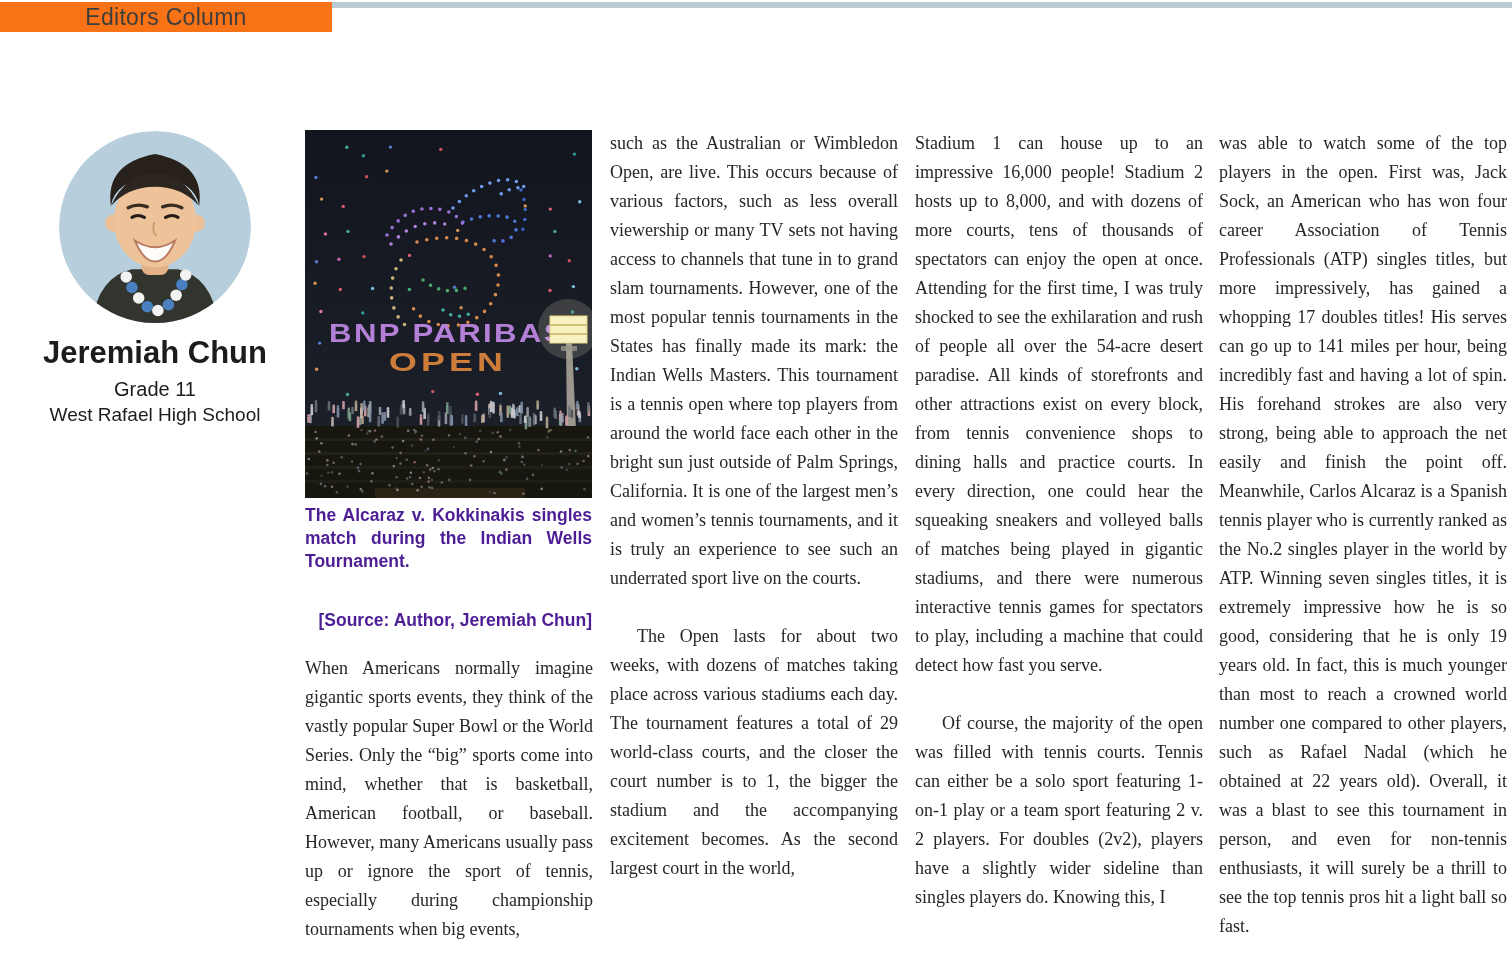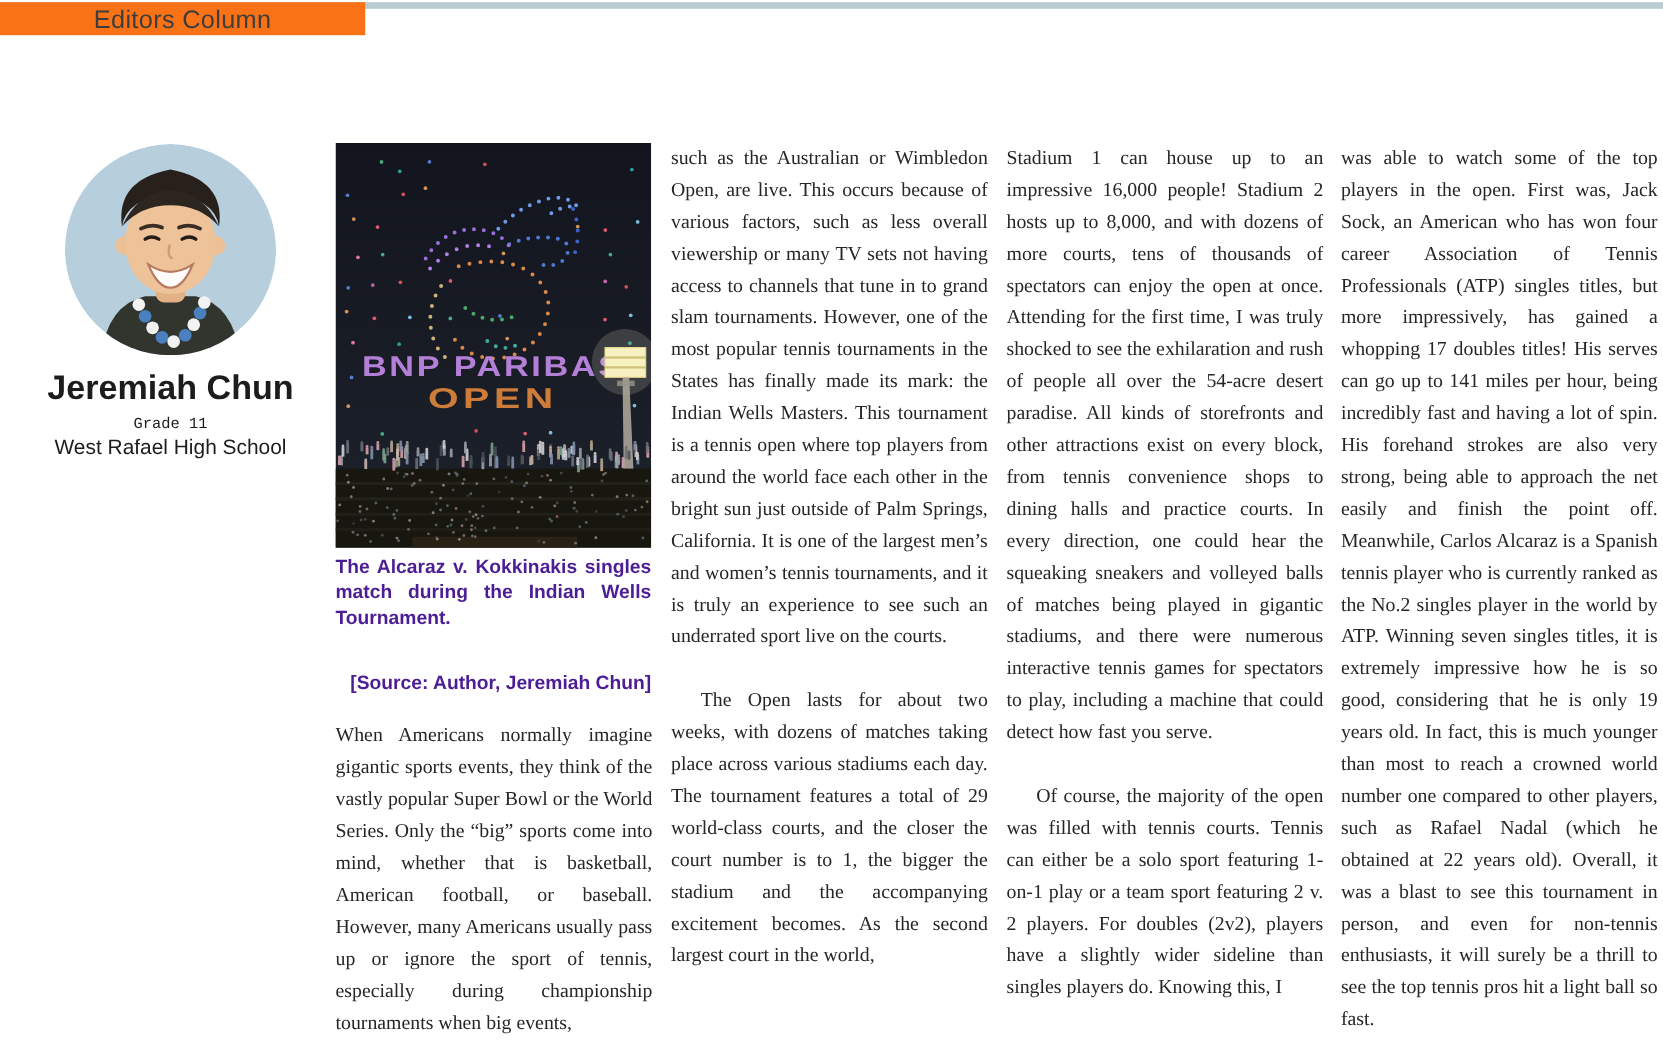--- a/index.html
+++ b/index.html
@@ -10,21 +10,21 @@
   .section-box{position:absolute;left:0;top:2px;width:332px;height:30px;background:#f97316;
         display:flex;align-items:center;justify-content:center;}
   .section-label{font-size:23px;color:#3d3d3d;letter-spacing:.3px;}
   
   .title{position:absolute;left:305px;top:46px;margin:0;font-family:"Liberation Serif",serif;
         font-weight:400;font-size:44px;color:#161616;letter-spacing:.4px;}
   
   .author-block{position:absolute;left:10px;top:131px;width:290px;text-align:center;}
   .avatar{width:192px;height:192px;display:block;margin:0 auto;}
   .author-name{margin-top:12px;font-size:31px;font-weight:bold;color:#1c1c1c;}
-  .author-grade{margin-top:7px;font-size:14px;color:#1c1c1c;font-family:Liberation Mono, monospace;}
+  .author-grade{margin-top:7px;font-size:20px;color:#1c1c1c;}
   .author-school{margin-top:3px;font-size:19px;color:#1c1c1c;}
   
   .figure{position:absolute;left:305px;top:130px;width:287px;height:368px;}
   .figure svg{display:block;}
   
   .caption{position:absolute;left:305px;top:504px;width:287px;font-size:17.5px;line-height:23px;
         color:#4c1d95;text-align:justify;font-weight:bold;}
   .caption-source{text-align:right;margin-top:36px;}
   
   .col{position:absolute;width:288px;font-family:"Liberation Serif",serif;font-size:18px;

